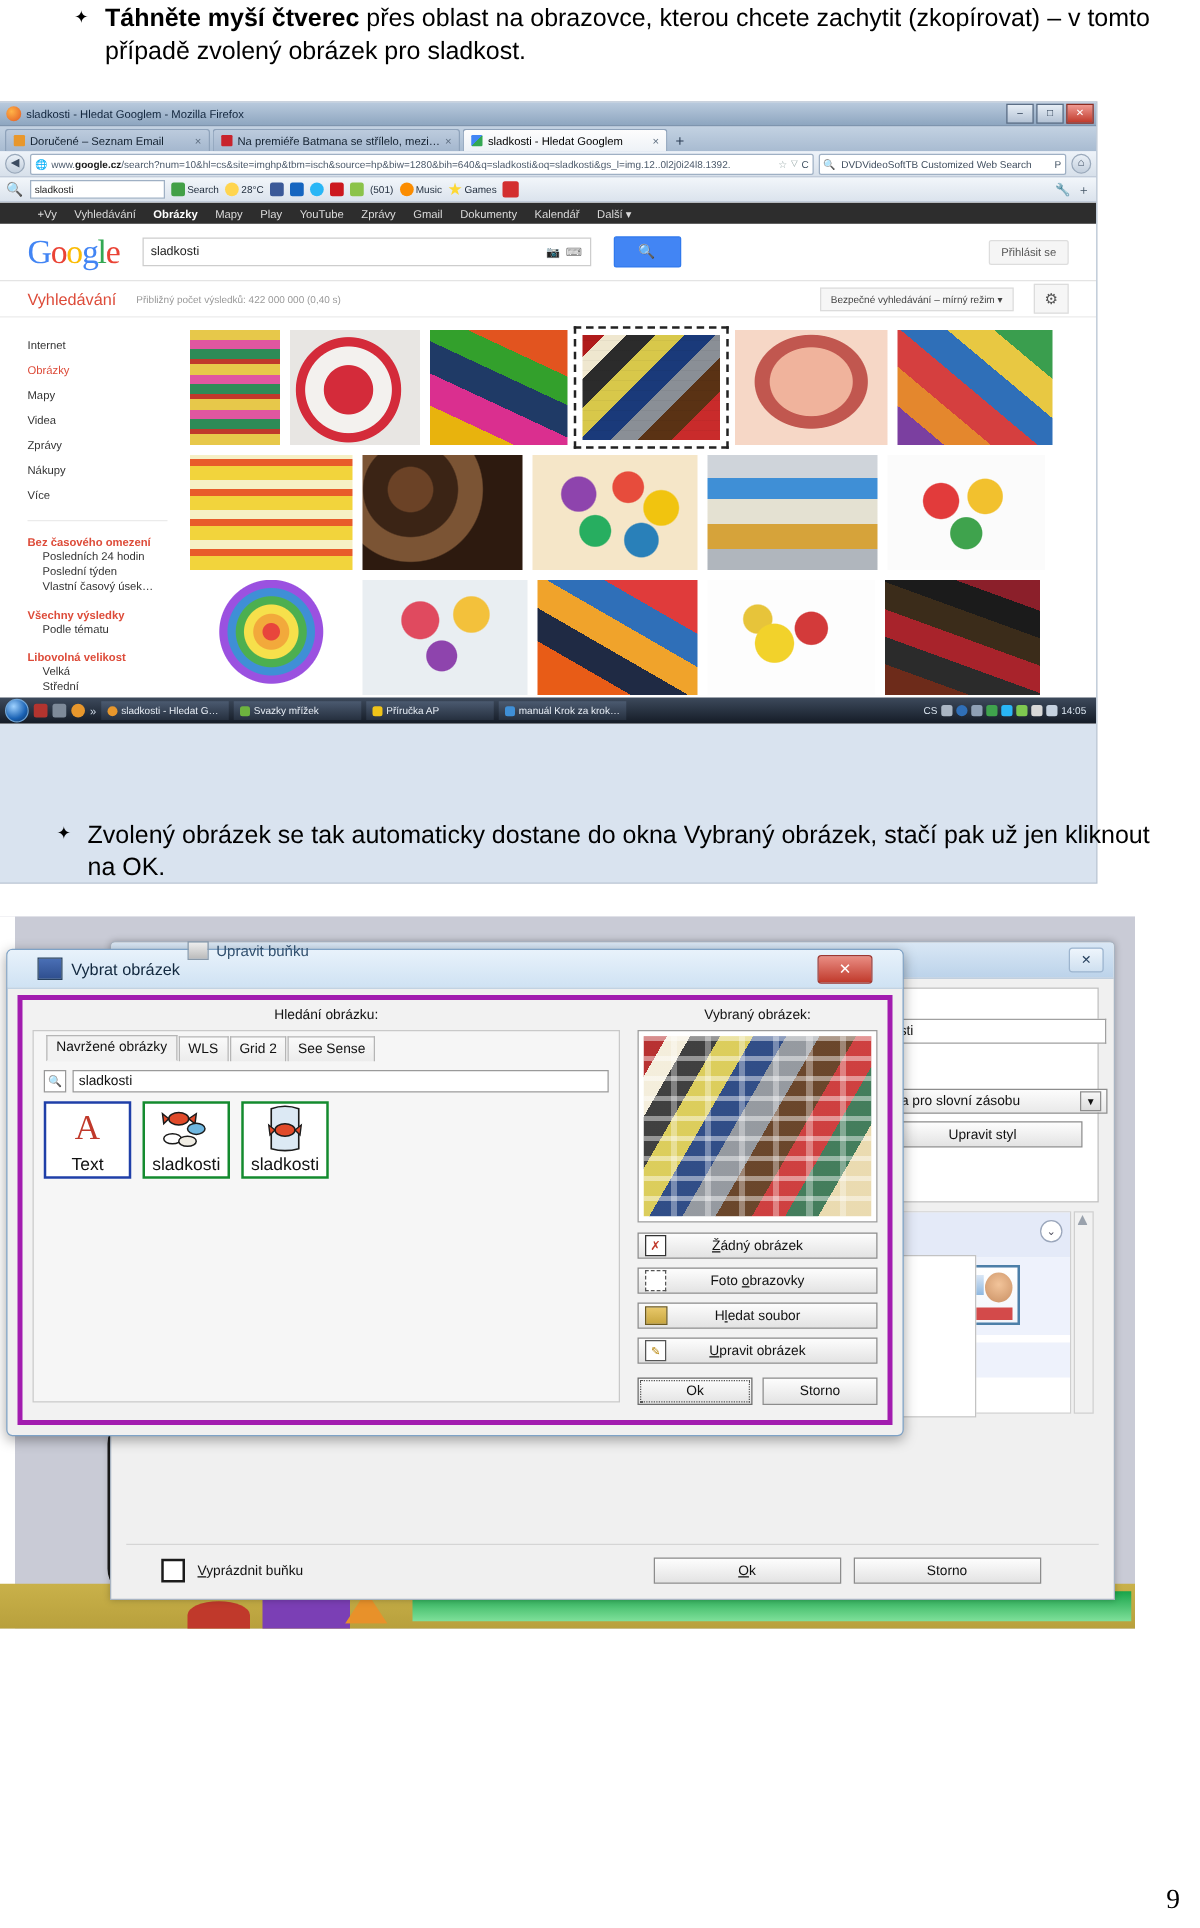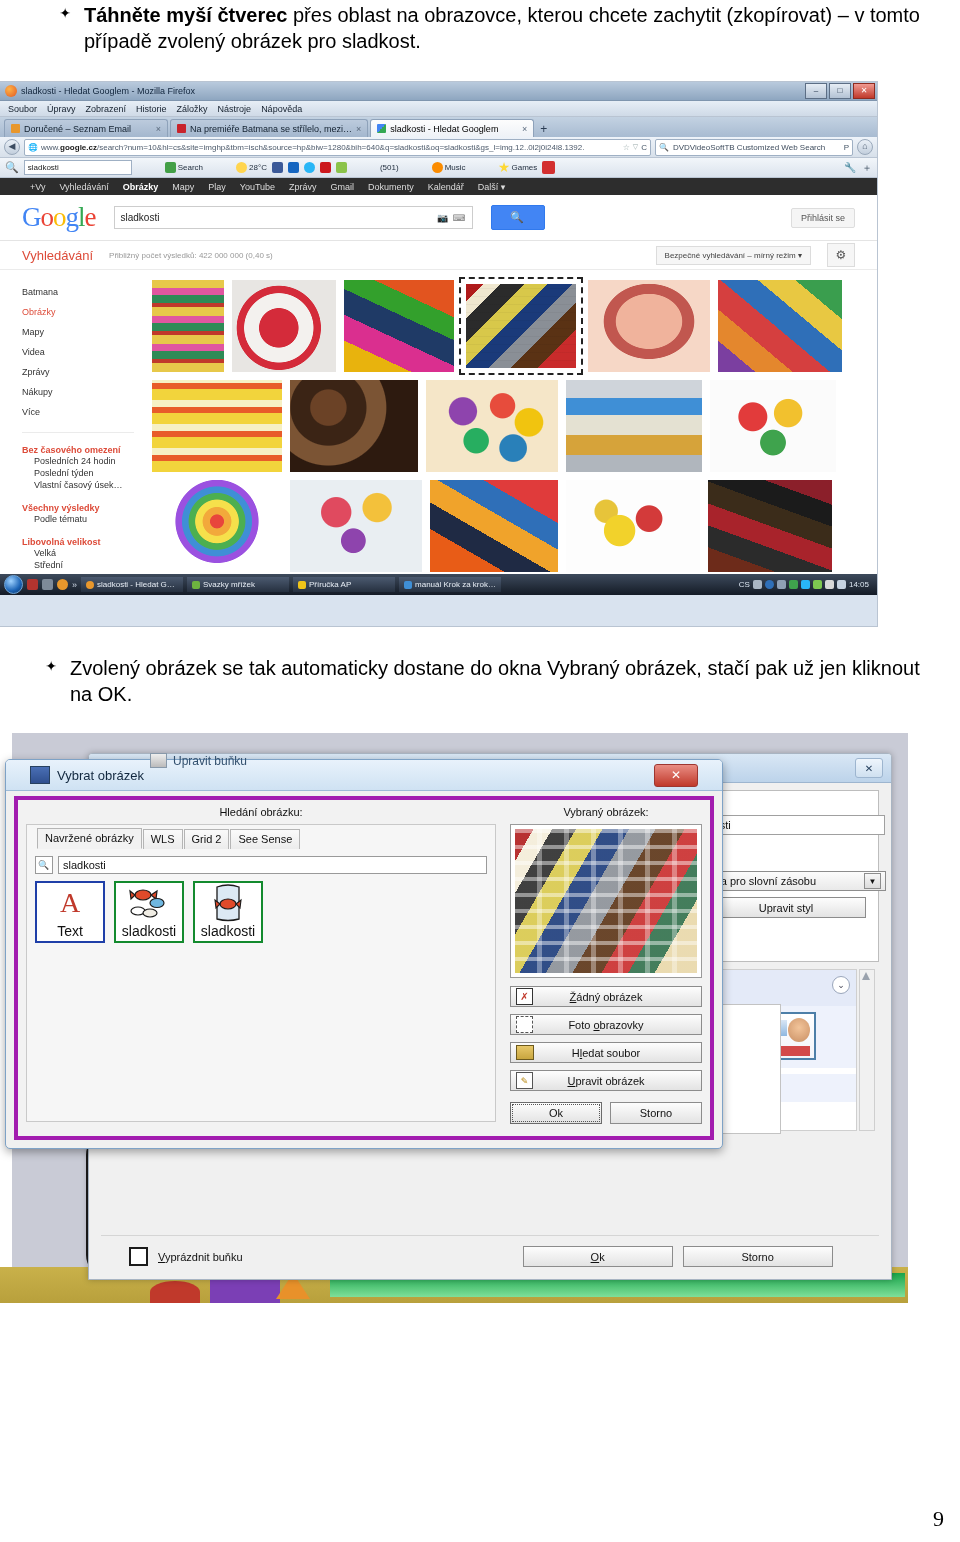--- a/index.html
+++ b/index.html
@@ -20,21 +20,21 @@
   }
   .para-text{max-width:875px;}
   .para-text b{font-weight:bold;}
   .page-no{
     position:absolute;right:16px;bottom:10px;
     font-family:"Liberation Serif",serif;font-size:22px;color:#000;
   }
 
   
   #shot-firefox{
-    position:absolute;left:0;top:82px;width:877px;height:544px;
+    position:absolute;left:0;top:82px;width:877px;height:624px;
     background:#d9e3ef;overflow:hidden;
     box-shadow:0 0 0 1px #b9c4d2;
   }
   .ff-titlebar{
     height:18px;background:linear-gradient(#b9cadd,#8ea6c0);
     display:flex;align-items:center;padding:0 2px;position:relative;
     border-bottom:1px solid #7f95ae;
   }
   .ff-logo{width:12px;height:12px;border-radius:50%;
     background:radial-gradient(circle at 35% 35%,#ffb347,#e25822);margin:0 4px 0 3px;}
@@ -82,21 +82,21 @@
     width:190px;height:15px;background:#fff;border:1px solid #9fb0c4;border-radius:2px;
     display:flex;align-items:center;gap:4px;padding:0 3px;
   }
   .searchbar .stxt{font-size:8px;color:#3f4d5e;white-space:nowrap;overflow:hidden;}
   .ff-toolbar2{
     height:19px;background:linear-gradient(#f2f6fa,#dbe3ed);
     display:flex;align-items:center;gap:5px;padding:0 5px;border-bottom:1px solid #bac5d3;
   }
   .tb-input{width:100px;height:13px;background:#fff;border:1px solid #9fb0c4;
     font-size:8px;color:#222;display:flex;align-items:center;padding:0 3px;}
-  .tb-chip{font-size:8px;color:#1d2a3a;white-space:nowrap;display:flex;align-items:center;gap:2px;margin-left:28px;}
+  .tb-chip{font-size:8px;color:#1d2a3a;white-space:nowrap;display:flex;align-items:center;gap:2px;}
   .sq{width:11px;height:11px;border-radius:2px;display:inline-block;}
   .ff-content{background:#fff;height:417px;position:relative;overflow:hidden;}
   .g-blackbar{
     height:17px;background:#2d2d2d;display:flex;align-items:center;gap:14px;padding:0 30px;
   }
   .g-blackbar span{color:#dcdcdc;font-size:9px;white-space:nowrap;}
   .g-blackbar span.cur{color:#fff;font-weight:bold;}
   .g-head{height:45px;border-bottom:1px solid #e4e4e4;display:flex;align-items:center;padding:0 22px;gap:18px;}
   .g-logo{font-family:"Liberation Serif",serif;font-size:27px;letter-spacing:-1px;}
   .g-logo .b{color:#4285f4;}.g-logo .r{color:#ea4335;}.g-logo .y{color:#fbbc05;}.g-logo .g{color:#34a853;}
@@ -230,29 +230,20 @@
   <div class="ff-titlebar">
     <span class="ff-logo"></span>
     <span class="ff-title">sladkosti - Hledat Googlem - Mozilla Firefox</span>
     <span class="ff-winbtns">
       <i>–</i>
       <i>□</i>
       <i class="close">✕</i>
     </span>
   </div>
 
-  <div class="ff-menubar">
-    <span>Soubor</span>
-    <span>Úpravy</span>
-    <span>Zobrazení</span>
-    <span>Historie</span>
-    <span>Záložky</span>
-    <span>Nástroje</span>
-    <span>Nápověda</span>
-  </div>
 
   <div class="ff-tabbar">
     <div class="ff-tab">
       <span class="fav" style="background:#e8972c;"></span>
       <span>Doručené – Seznam Email</span>
       <span class="x">×</span>
     </div>
     <div class="ff-tab">
       <span class="fav" style="background:#c8232c;"></span>
       <span>Na premiéře Batmana se střílelo, mezi…</span>
@@ -346,21 +337,21 @@
 
     <div class="g-subbar">
       <span class="vyhl">Vyhledávání</span>
       <span class="cnt">Přibližný počet výsledků: 422 000 000 (0,40 s)</span>
       <span class="g-safe">Bezpečné vyhledávání – mírný režim ▾</span>
       <span class="g-gear">⚙</span>
     </div>
 
     <div class="g-body">
       <div class="g-side">
-        <div class="it">Batmana</div>
+        <div class="it">Internet</div>
         <div class="it sel">Obrázky</div>
         <div class="it">Mapy</div>
         <div class="it">Videa</div>
         <div class="it">Zprávy</div>
         <div class="it">Nákupy</div>
         <div class="it">Více</div>
         <hr>
         <div class="grp">Bez časového omezení</div>
         <div class="sub">Posledních 24 hodin</div>
         <div class="sub">Poslední týden</div>

